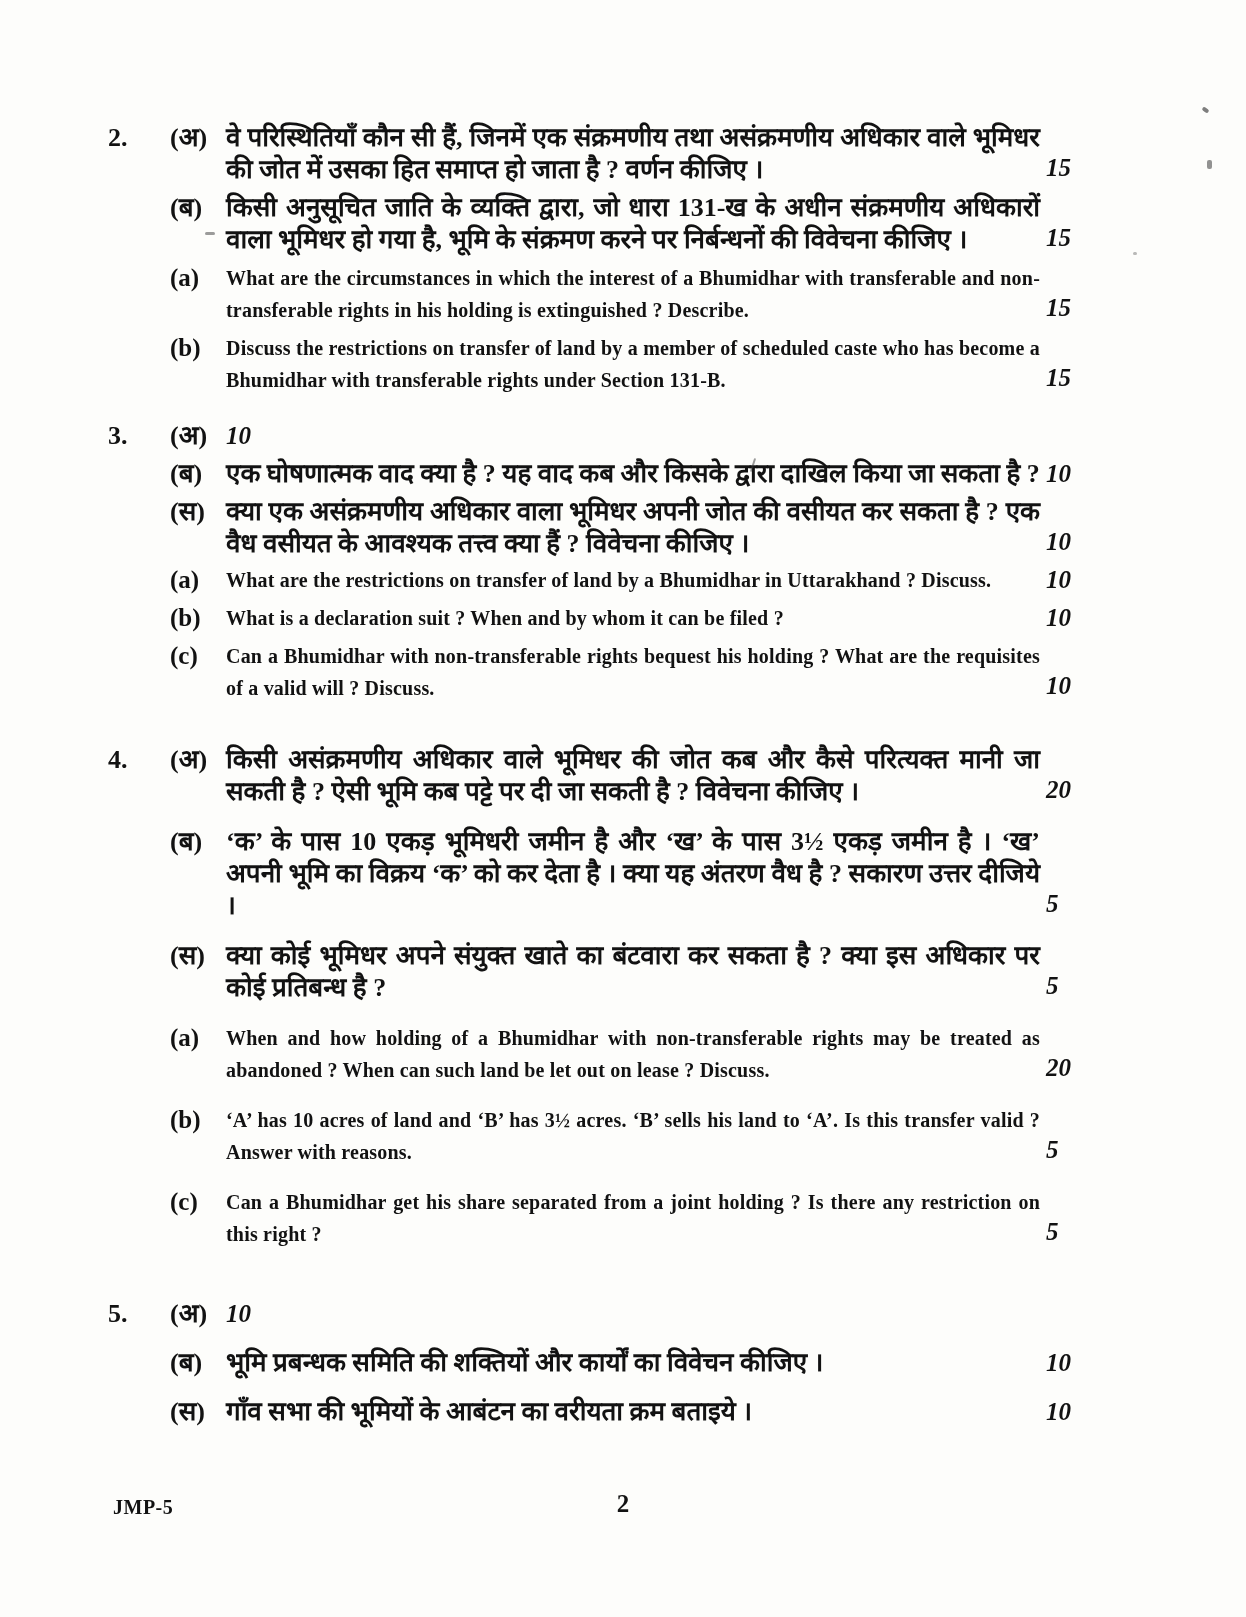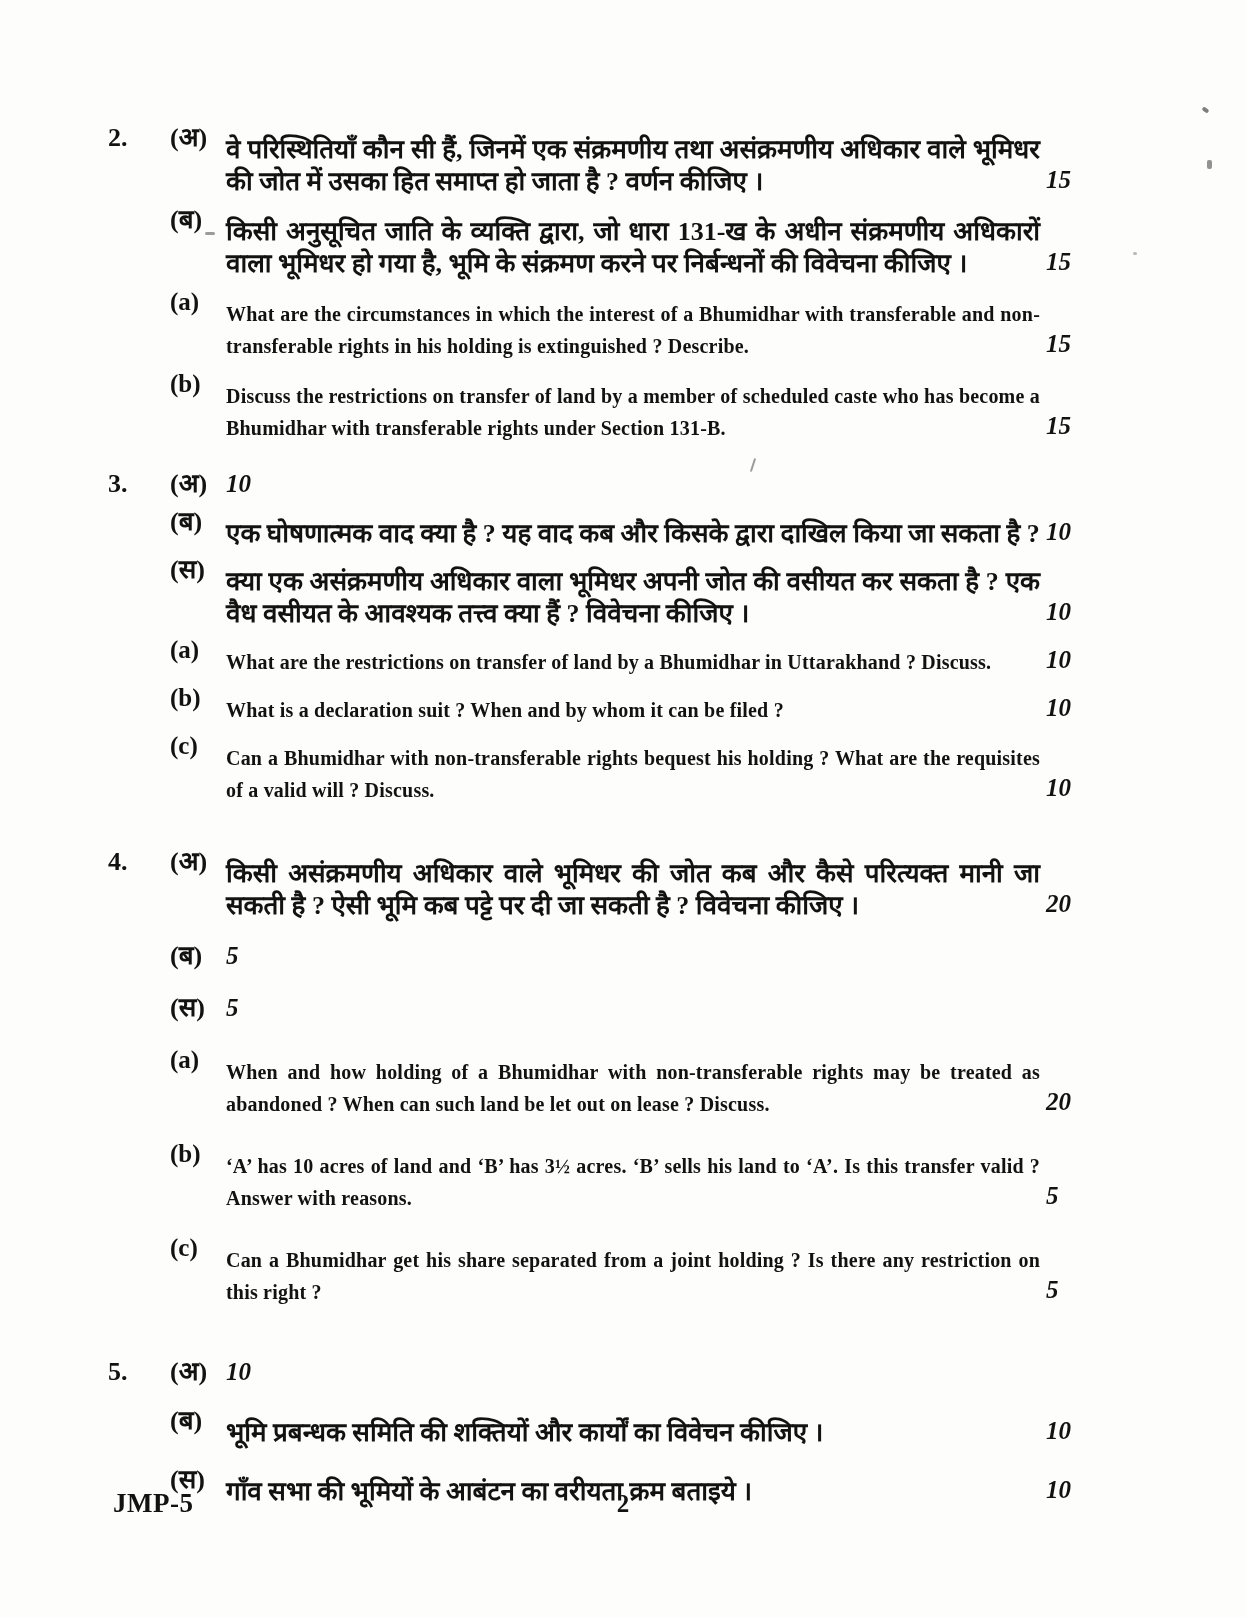--- a/index.html
+++ b/index.html
@@ -34,38 +34,37 @@
   .q-4 .part { margin-bottom: 18px; }
   .q-5 .part { margin-bottom: 15px; }
   .qnum, .plabel, .ptext, .pmarks { font-weight: 700; }
   .qnum  { font-size: 26px; line-height: 32px; }
   .plabel{ font-size: 25px; line-height: 32px; }
   .ptext {
     font-size: 25px; line-height: 32px;
     text-align: justify;
     text-align-last: left;
     padding-right: 6px;
-    margin-top: 12px;
   }
   .part.hi .ptext, .part.hi .plabel { font-size: 26px; line-height: 32px; }
   .part.en .ptext { font-size: 20px; letter-spacing: 0.2px; }
   .pmarks {
     font-size: 25px; line-height: 32px;
     align-self: end;
     margin-bottom: 2px;
     font-style: italic;
   }
   .footer {
     position: absolute;
     top: 1488px; left: 0;
     width: 1246px; height: 34px;
   }
   .paper-code {
-    position: absolute; left: 113px; top: 0;
-    font-weight: 700; font-size: 27px;
+    position: absolute; left: 113px; top: 8px;
+    font-weight: 700; font-size: 20px;
     letter-spacing: 0.5px;
     text-align: center;
   }
   .page-number {
     position: absolute; left: 0; top: 2px;
     width: 1246px;
     text-align: center;
     font-weight: 700; font-size: 25px;
   }
   
@@ -147,25 +146,27 @@
       <div class="question q-4">
         <div class="part hi">
           <div class="qnum">4.</div>
           <div class="plabel">(अ)</div>
           <div class="ptext">किसी असंक्रमणीय अधिकार वाले भूमिधर की जोत कब और कैसे परित्यक्त मानी जा सकती है ? ऐसी भूमि कब पट्टे पर दी जा सकती है ? विवेचना कीजिए ।</div>
           <div class="pmarks">20</div>
         </div>
         <div class="part hi">
           <div class="qnum"></div>
           <div class="plabel">(ब)</div>
+          <div class="ptext">‘क’ के पास 10 एकड़ भूमिधरी जमीन है और ‘ख’ के पास 3½ एकड़ जमीन है । ‘ख’ अपनी भूमि का विक्रय ‘क’ को कर देता है । क्या यह अंतरण वैध है ? सकारण उत्तर दीजिये ।</div>
           <div class="pmarks">5</div>
         </div>
         <div class="part hi">
           <div class="qnum"></div>
           <div class="plabel">(स)</div>
+          <div class="ptext">क्या कोई भूमिधर अपने संयुक्त खाते का बंटवारा कर सकता है ? क्या इस अधिकार पर कोई प्रतिबन्ध है ?</div>
           <div class="pmarks">5</div>
         </div>
         <div class="part en">
           <div class="qnum"></div>
           <div class="plabel">(a)</div>
           <div class="ptext">When and how holding of a Bhumidhar with non-transferable rights may be treated as abandoned ? When can such land be let out on lease ? Discuss.</div>
           <div class="pmarks">20</div>
         </div>
         <div class="part en">
           <div class="qnum"></div>

